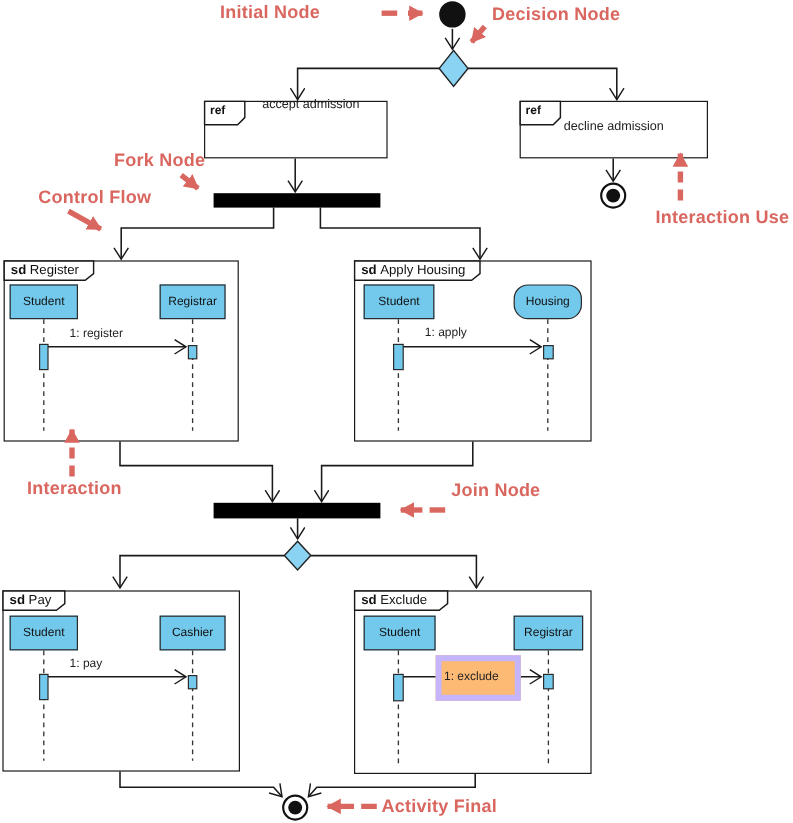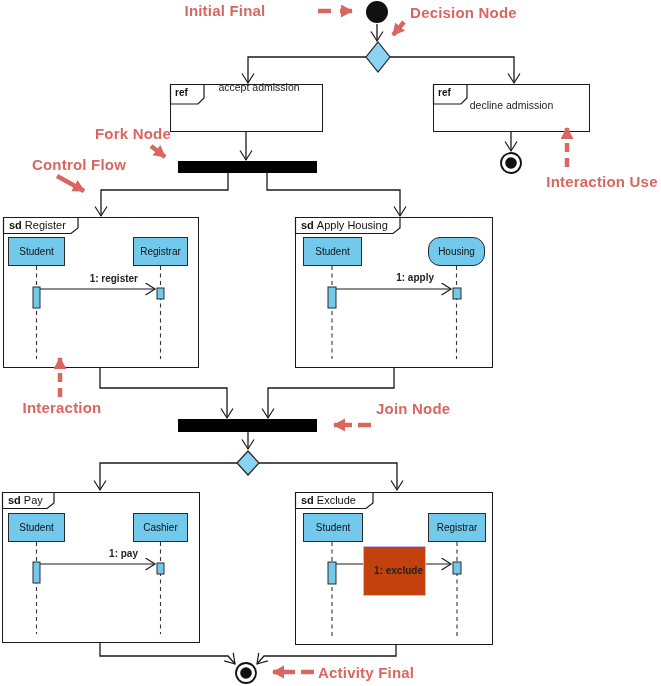--- a/index.html
+++ b/index.html
@@ -13,22 +13,22 @@
            font-size:10px; color:#111; z-index:2; }
   .svg-layer { position:absolute; left:0; top:0; z-index:5; }
   .txt { position:absolute; z-index:10; white-space:nowrap; }
   .ann { position:absolute; z-index:10; color:#d96760; font-weight:bold; font-size:15px;
          letter-spacing:0.2px; white-space:nowrap; }
   .center { text-align:center; }
   .sd-label { font-size:11px; color:#111; }
   .sd-label b { margin-right:3px; }
   .ref-label { font-size:10px; font-weight:bold; color:#111; }
   .frame-name { font-size:10.5px; color:#222; }
-  .msg { font-size:10px; color:#222; text-align:right;font-weight:bold; }
-  .msg-boxed { border:1px solid #c4b5fd; background:#c2410c; padding:18px 2px; line-height:12px; }
+  .msg { font-size:10px; color:#222; text-align:left; }
+  .msg-boxed { border:5px solid #c4b5fd; background:#fdba74; padding:8px 2px; line-height:12px; }
 </style>
 </head>
 <body>
 
 <div class="canvas">
 
   <div class="frame" style="left:170px;top:84px;width:153px;height:48px;"></div>
   <div class="frame" style="left:433px;top:84px;width:157px;height:48px;"></div>
   <div class="frame" style="left:3px;top:217px;width:196px;height:151px;"></div>
   <div class="frame" style="left:295px;top:217px;width:198px;height:151px;"></div>
@@ -131,21 +131,21 @@
     <path d="M151,146 L165,157" stroke="#d96760" stroke-width="4.5" fill="none" marker-end="url(#salmon-head)"></path>
     <path d="M57,176 L84,191" stroke="#d96760" stroke-width="4.5" fill="none" marker-end="url(#salmon-head)"></path>
     <path d="M567,167 L567,128" stroke="#d96760" stroke-width="4.5" fill="none" stroke-dasharray="9 6" marker-end="url(#salmon-head)"></path>
     <path d="M60,397 L60,358" stroke="#d96760" stroke-width="4.5" fill="none" stroke-dasharray="9 6" marker-end="url(#salmon-head)"></path>
     <path d="M371,425 L358,425" stroke="#d96760" stroke-width="4.5" fill="none"></path>
     <path d="M352,425 L334,425" stroke="#d96760" stroke-width="4.5" fill="none" marker-end="url(#salmon-head)"></path>
     <path d="M314,672 L301,672" stroke="#d96760" stroke-width="4.5" fill="none"></path>
     <path d="M295,672 L273,672" stroke="#d96760" stroke-width="4.5" fill="none" marker-end="url(#salmon-head)"></path>
   </svg>
 
-  <div class="ann center" style="left:183px;top:2px;width:84px;">Initial Final</div>
+  <div class="ann center" style="left:183px;top:2px;width:84px;">Initial Node</div>
   <div class="ann center" style="left:406px;top:4px;width:115px;">Decision Node</div>
   <div class="ann center" style="left:95px;top:125px;width:76px;">Fork Node</div>
   <div class="ann center" style="left:29px;top:156px;width:100px;">Control Flow</div>
   <div class="ann center" style="left:542px;top:173px;width:120px;">Interaction Use</div>
   <div class="ann center" style="left:12px;top:399px;width:100px;">Interaction</div>
   <div class="ann" style="left:376px;top:400px;">Join Node</div>
   <div class="ann" style="left:318px;top:664px;">Activity Final</div>
 
   <div class="txt ref-label" style="left:175px;top:87px;">ref</div>
   <div class="txt frame-name center" style="left:170px;top:81px;width:178px;">accept admission</div>

